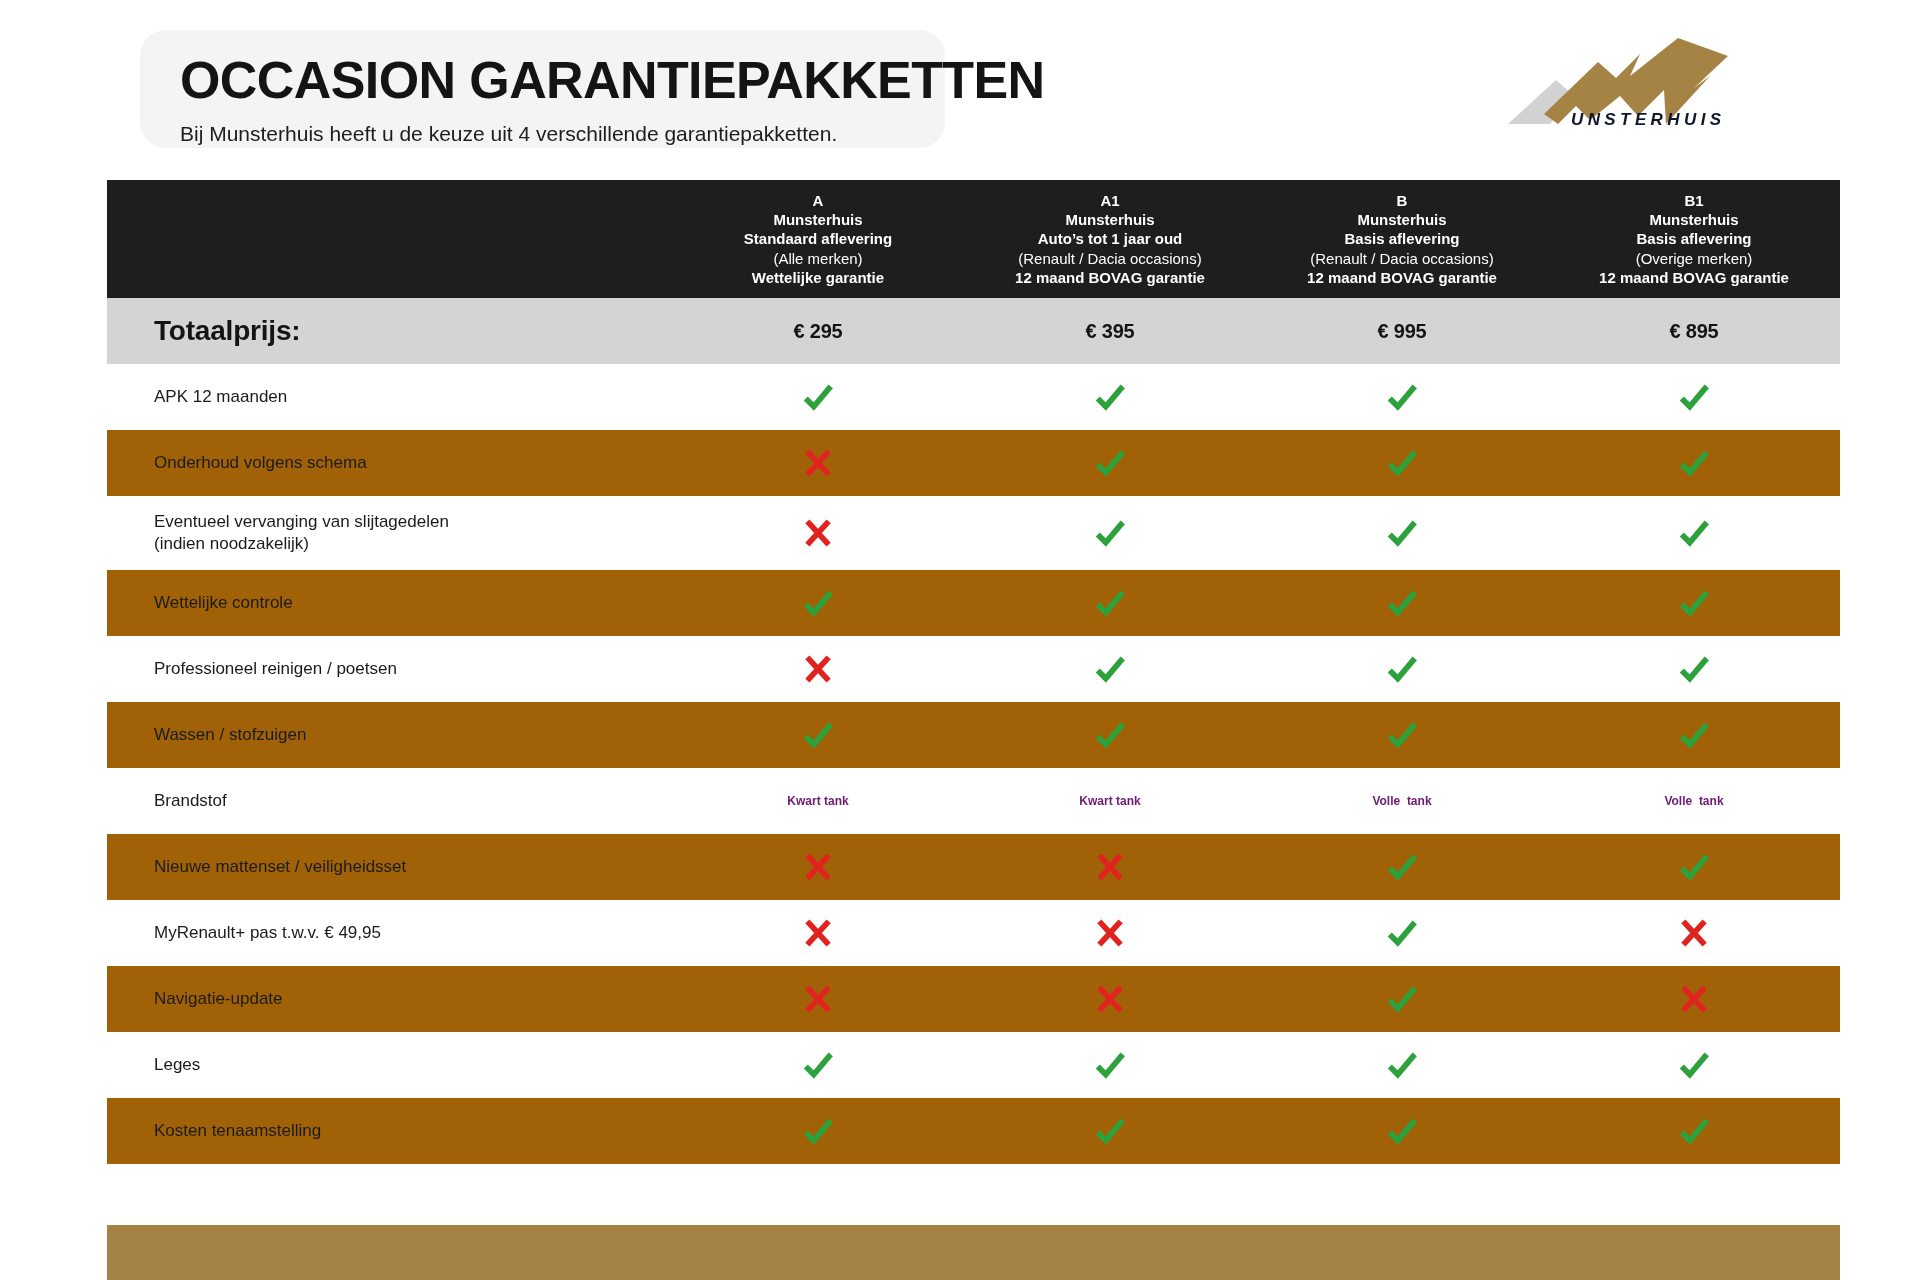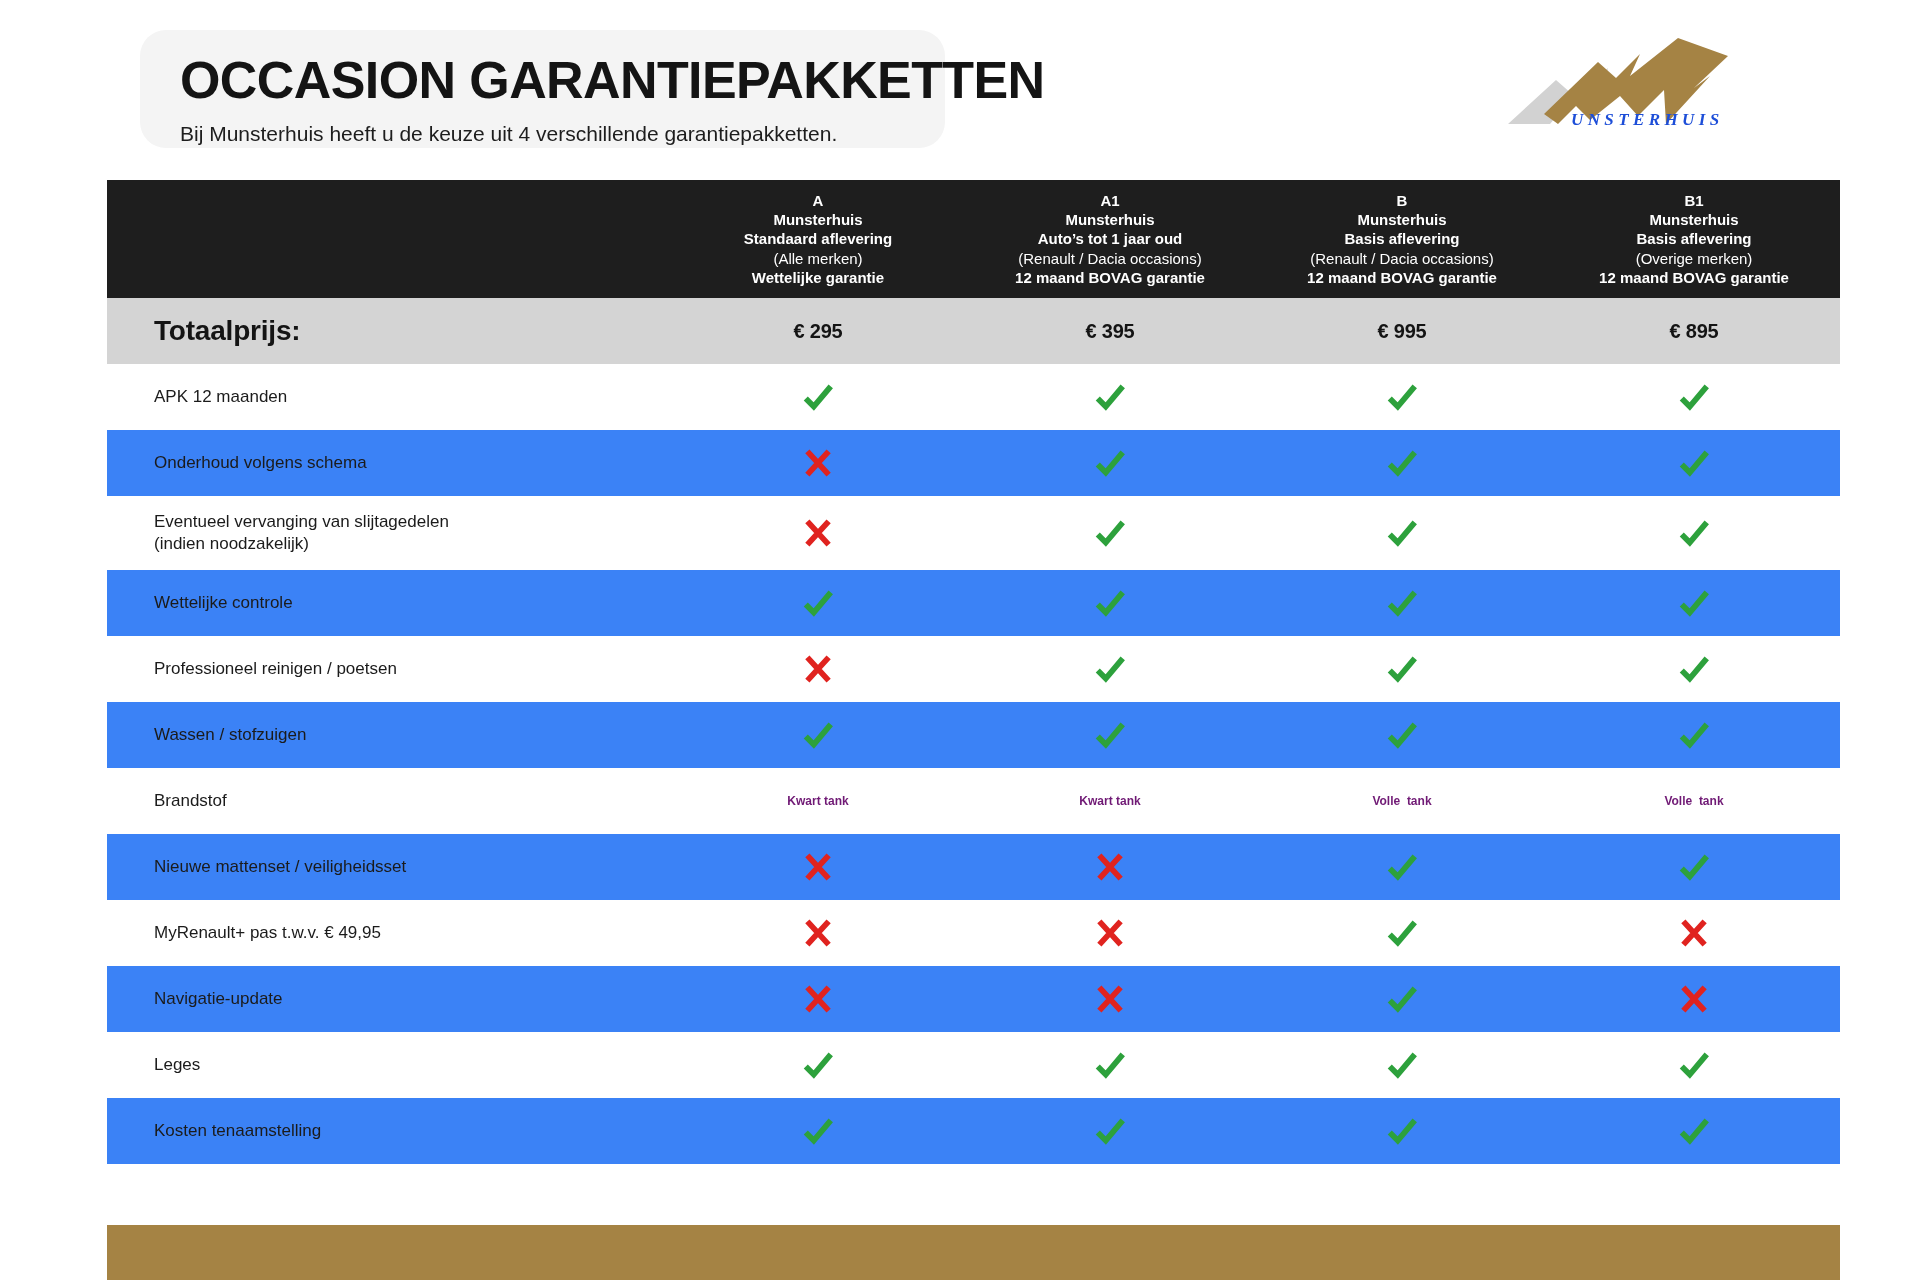--- a/index.html
+++ b/index.html
@@ -66,22 +66,22 @@
   }
   .logo svg { display: block; width: 240px; height: 108px; }
   .logo-word {
     position: absolute;
     left: 73px;
     bottom: 6px;
     font-size: 17px;
     font-weight: 700;
     font-style: italic;
     letter-spacing: 4.4px;
-    color: #1d4ed8;
-    font-family: Liberation Serif, serif;
+    color: #0f172a;
+    font-family: Liberation Sans, sans-serif;
     margin-top: 7px;
   }
 
   
   .table {
     position: absolute;
     left: 107px;
     top: 180px;
     width: 1733px;
   }
@@ -139,21 +139,21 @@
   }
   .price-val {
     font-size: 20px;
     font-weight: 700;
     color: #141414;
     letter-spacing: -0.2px;
   }
 
   
   .feat-row { height: 66px; background: #ffffff; }
-  .feat-row.alt { background: #3b82f6; }
+  .feat-row.alt { background: #a16207; }
   .feat-row.tall { height: 74px; }
 
   .feat-label {
     font-size: 17px;
     font-weight: 400;
     color: #1b1b1b;
     line-height: 1.32;
   }
 
   .txt-val {

